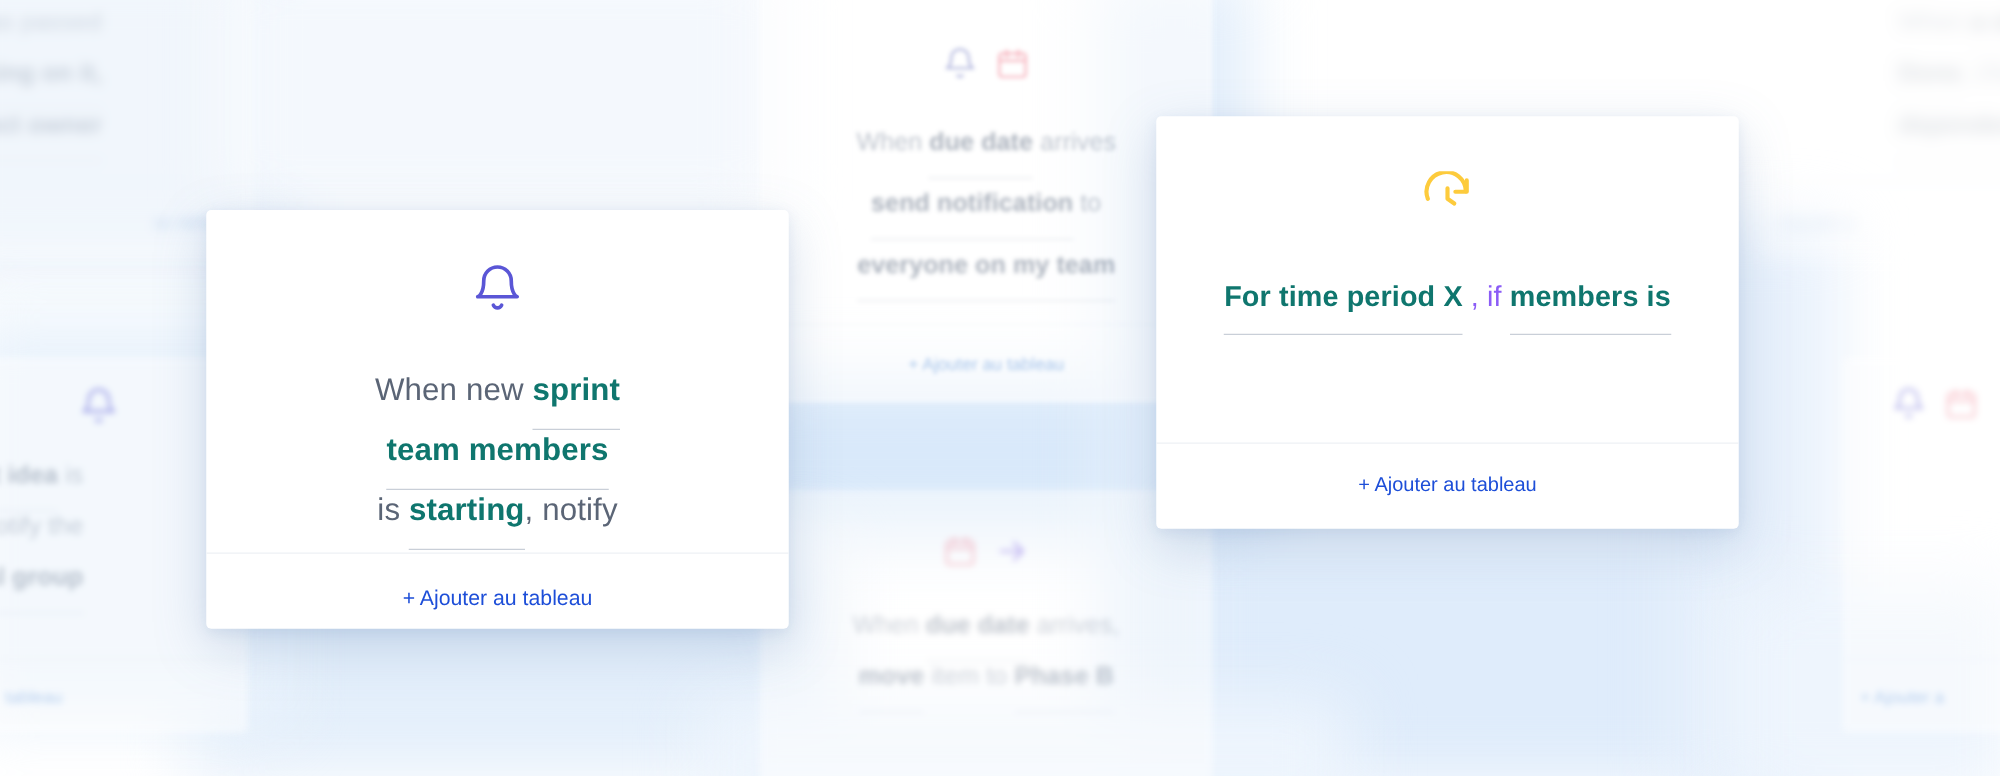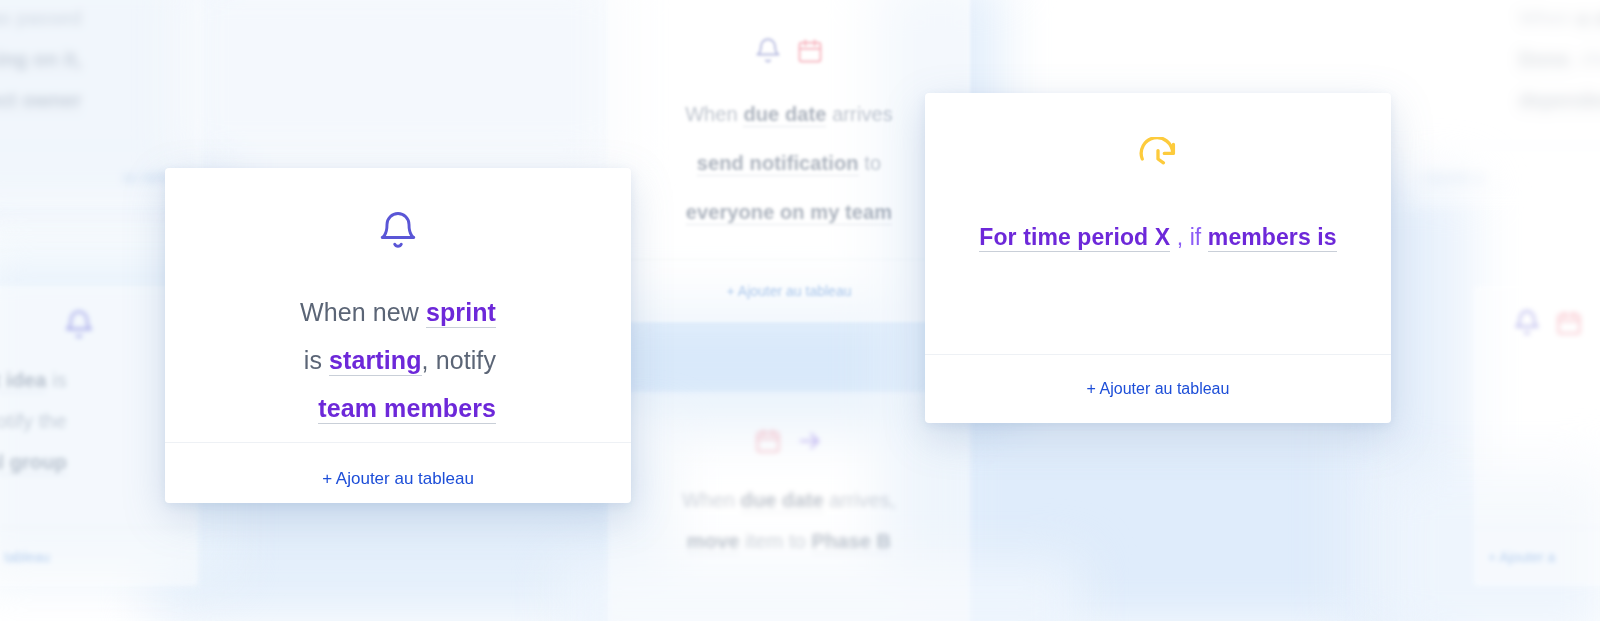--- a/index.html
+++ b/index.html
@@ -70,44 +70,44 @@
   }
   .icon-row svg { display: block; }
 
   .recipe-text {
     text-align: center;
     color: #5b6576;
     font-weight: 400;
     letter-spacing: .1px;
   }
   .recipe-text b {
-    color: #6d28d9;
+    color: #0f766e;
     font-weight: 700;
     border-bottom: 1px solid #c9cfd8;
-    padding-bottom: 1px;
+    padding-bottom: 17px;
   }
 
   .card-foot {
     flex: 0 0 auto;
     border-top: 1px solid #eef1f5;
     display: flex;
     align-items: center;
     justify-content: center;
     color: #1d4ed8;
     cursor: pointer;
     white-space: nowrap;
   }
 
   
   #card-sprint {
     left: 165px; top: 168px; width: 466px; height: 335px;
   }
   #card-sprint .card-body { padding: 40px 34px 10px; }
   #card-sprint .icon-row { margin-bottom: 34px; }
-  #card-sprint .recipe-text { font-size: 25px; line-height: 48px; text-align: right; }
+  #card-sprint .recipe-text { font-size: 25px; line-height: 48px; }
   #card-sprint .card-foot { height: 71px; font-size: 17px; }
 
   #card-time {
     left: 925px; top: 93px; width: 466px; height: 330px;
   }
   #card-time .card-body { padding: 44px 30px 10px; }
   #card-time .icon-row { margin-bottom: 36px; }
   #card-time .recipe-text {
     font-size: 23px; line-height: 41px;
     color: #3a4354; font-weight: 700;
@@ -278,22 +278,22 @@
   <div class="card focused" id="card-sprint">
     <div class="card-body">
       <div class="icon-row">
         <svg width="44" height="46" viewBox="0 0 24 24" fill="none" stroke="#5a56d6" stroke-width="1.6" stroke-linecap="round" stroke-linejoin="round">
           <path d="M18 8.5a6 6 0 10-12 0c0 6-2.6 7-2.6 7h17.2s-2.6-1-2.6-7"></path>
           <path d="M13.8 19.2a2 2 0 01-3.6 0"></path>
         </svg>
       </div>
       <div class="recipe-text">
         <div class="nowrap"><span>When new </span><b>sprint</b></div>
+        <div class="nowrap"><b>team members</b></div>
         <div class="nowrap"><span>is </span><b>starting</b><span>, notify</span></div>
-        <div class="nowrap"><b>team members</b></div>
       </div>
     </div>
     <div class="card-foot">+ Ajouter au tableau</div>
   </div>
 
   <div class="card focused" id="card-time">
     <div class="card-body">
       <div class="icon-row">
         <svg width="42" height="44" viewBox="0 0 24 24" fill="none" stroke="#fdcb3c" stroke-width="1.9" stroke-linecap="round" stroke-linejoin="round">
           <path d="M20.4 8.6A9 9 0 103 12"></path>

